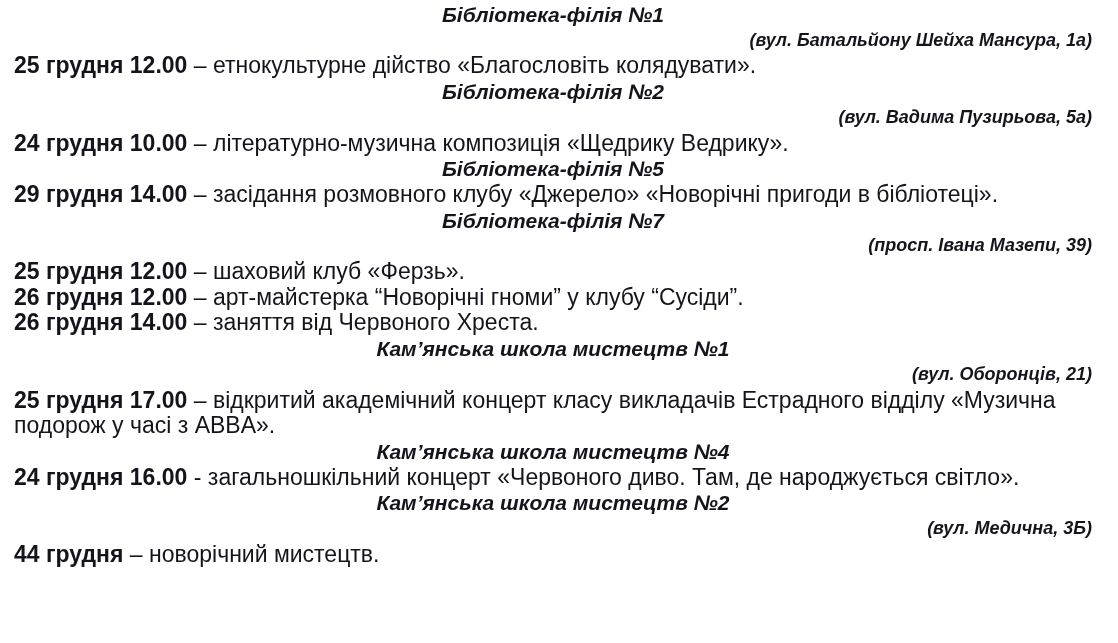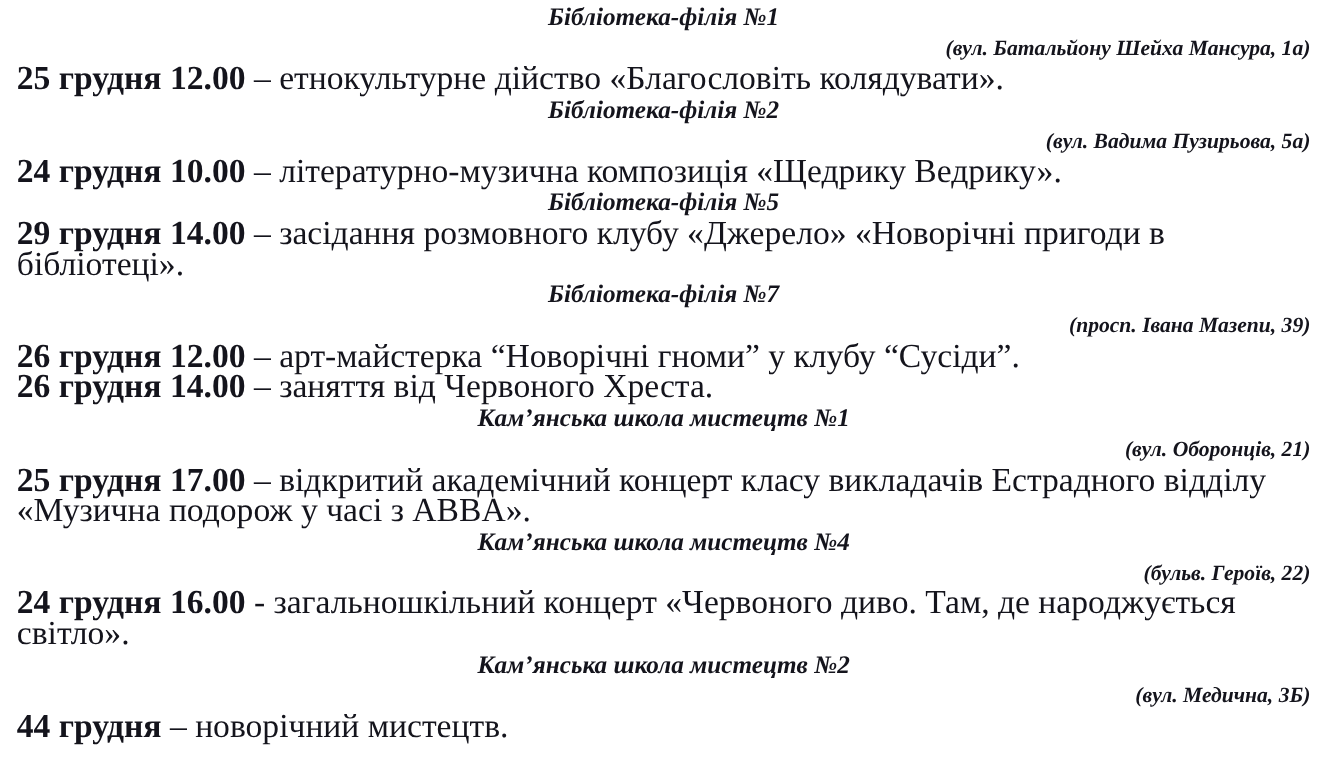--- a/index.html
+++ b/index.html
@@ -10,21 +10,21 @@
   body {
     width: 1118px;
     height: 643px;
     overflow: hidden;
   }
   .page {
     box-sizing: border-box;
     width: 1118px;
     height: 498px;
     padding: 2px 26px 0 14px;
-    font-family: Liberation Serif, serif;
+    font-family: Liberation Sans, sans-serif;
     font-size: 20px;
     line-height: 25.7px;
     color: #14141c;
   }
   .page p, .page h2 {
     margin: 0;
     padding: 0;
   }
   .venue {
     font-size: 21px;
@@ -34,21 +34,21 @@
     line-height: 25.7px;
   }
   .addr {
     font-size: 18px;
     font-weight: bold;
     font-style: italic;
     text-align: right;
     line-height: 25.7px;
   }
   .event {
-    font-size: 28px;
+    font-size: 23px;
     text-align: left;
   }
   .event .date {
     font-weight: bold;
   }
 </style>
 </head>
 <body>
 
 <div class="page">
@@ -66,33 +66,33 @@
   </section>
 
   <section>
     <h2 class="venue">Бібліотека-філія №5</h2>
     <p class="event"><span class="date">29 грудня 14.00</span> <span>– засідання розмовного клубу «Джерело» «Новорічні пригоди в бібліотеці».</span></p>
   </section>
 
   <section>
     <h2 class="venue">Бібліотека-філія №7</h2>
     <p class="addr">(просп. Івана Мазепи, 39)</p>
+    <p class="event"><span class="date">25 грудня 12.00</span> <span>– шаховий клуб «Ферзь».</span></p>
     <p class="event"><span class="date">26 грудня 12.00</span> <span>– арт-майстерка “Новорічні гноми” у клубу “Сусіди”.</span></p>
     <p class="event"><span class="date">26 грудня 14.00</span> <span>– заняття від Червоного Хреста.</span></p>
   </section>
 
   <section>
     <h2 class="venue">Кам’янська школа мистецтв №1</h2>
     <p class="addr">(вул. Оборонців, 21)</p>
     <p class="event"><span class="date">25 грудня 17.00</span> <span>– відкритий академічний концерт класу викладачів Естрадного відділу «Музична подорож у часі з ABBA».</span></p>
   </section>
 
   <section>
     <h2 class="venue">Кам’янська школа мистецтв №4</h2>
-    <p class="addr">(бульв. Героїв, 22)</p>
     <p class="event"><span class="date">24 грудня 16.00</span> <span>- загальношкільний концерт «Червоного диво. Там, де народжується світло».</span></p>
   </section>
 
   <section>
     <h2 class="venue">Кам’янська школа мистецтв №2</h2>
     <p class="addr">(вул. Медична, 3Б)</p>
     <p class="event"><span class="date">44 грудня</span> <span>– новорічний мистецтв.</span></p>
   </section>
 
 </div>

